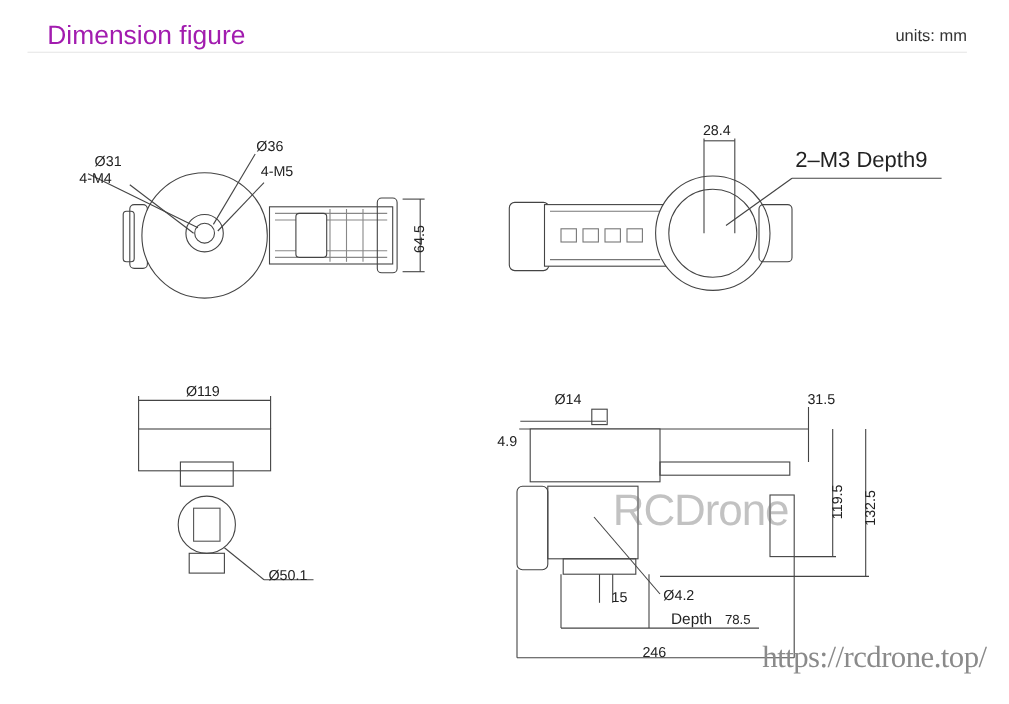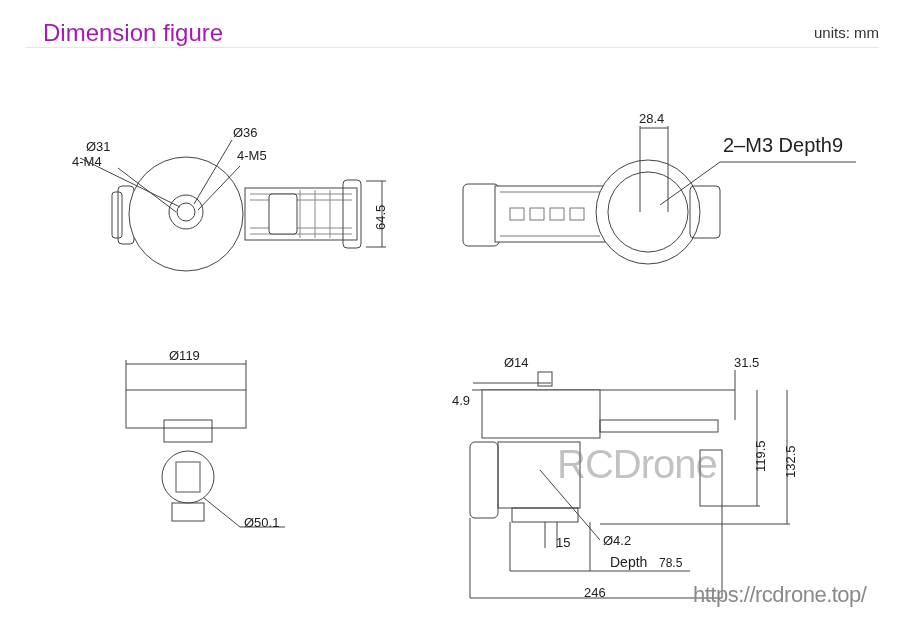--- a/index.html
+++ b/index.html
@@ -3,21 +3,21 @@
 <meta charset="utf-8">
 <style>
   html, body { margin:0; padding:0; background:#fff; }
   body { width:917px; height:640px; position:relative; overflow:hidden; font-family:"Liberation Sans", sans-serif; color:#222; }
   .title { position:absolute; left:25px; top:19px; font-size:24px; color:#a21caf;margin-left:18px; }
   .units { position:absolute; right:38px; top:24px; font-size:15px; color:#333; }
   .rule { position:absolute; left:25px; right:38px; top:47px; height:1px; background:#e6e6e6; }
   svg { position:absolute; left:0; top:0; }
   .lbl { font-family:"Liberation Sans", sans-serif; fill:#222; }
   .wm { position:absolute; left:557px; top:442px; font-size:40px; color:rgba(120,120,120,0.45); letter-spacing:-1px;text-align:center; }
-  .url { position:absolute; left:693px; top:582px; font-size:22px; color:#8a8a8a; font-family:Liberation Sans, sans-serif; letter-spacing:-0.5px; }
+  .url { position:absolute; left:693px; top:582px; font-size:28px; color:#8a8a8a; font-family:Liberation Serif, serif; letter-spacing:-0.5px; }
 </style>
 </head>
 <body>
 
 <div class="title">Dimension figure</div>
 <div class="units">units: mm</div>
 <div class="rule"></div>
 
 <svg width="917" height="640" viewBox="0 0 917 640" fill="none" stroke="#444" stroke-width="1">
 

